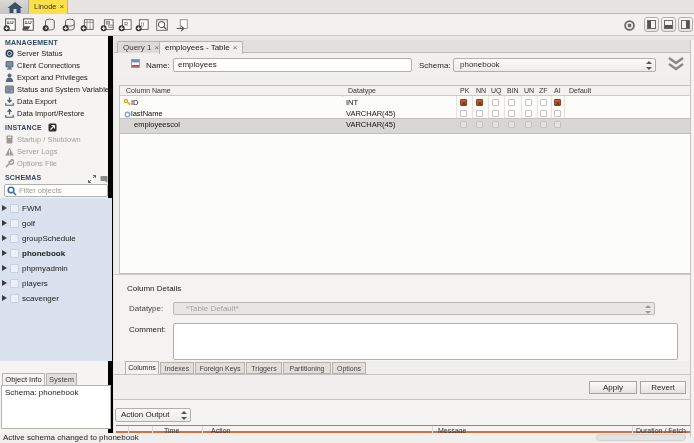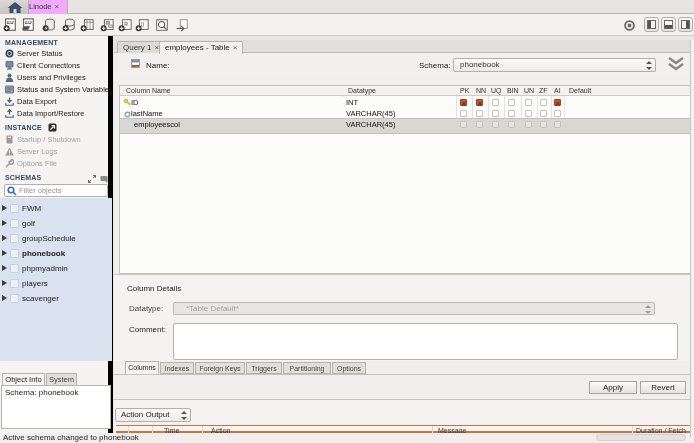--- a/index.html
+++ b/index.html
@@ -3,21 +3,21 @@
 <meta charset="utf-8">
 <style>
 * { margin:0; padding:0; box-sizing:border-box; }
 html,body { width:694px; height:443px; overflow:hidden; }
 body { font-family:"Liberation Sans", sans-serif; background:#e9e7e5; position:relative; font-size:8px; color:#1c1c1c; }
 .abs { position:absolute; }
 
 
 #topbar { left:0; top:0; width:694px; height:14px; background:#e7e5e3; border-bottom:1px solid #bab7b3; }
 #hometab { left:0; top:0; width:29px; height:14px; background:linear-gradient(#dad8d5,#c6c3c0); border-right:1px solid #aeaba7; }
-#linodetab { left:29px; top:0; width:39px; height:14px; background:#f0abfc; border-right:1px solid #b6b3af; color:#333; font-size:7.5px; line-height:14px; }
+#linodetab { left:29px; top:0; width:39px; height:14px; background:#fde047; border-right:1px solid #b6b3af; color:#333; font-size:7.5px; line-height:14px; padding-left:5px; }
 #linodetab .x { color:#555; margin-left:3px; font-size:8px; }
 
 
 #toolbar { left:0; top:14px; width:694px; height:22px; background:#f2f1ef; border-bottom:1px solid #cecbc7; }
 .ticon { position:absolute; top:4px; width:14px; height:14px; }
 
 
 .panelbtn { position:absolute; top:3px; width:15px; height:15px; border:1px solid #b2afab; border-radius:3px; background:linear-gradient(#fafaf9,#e3e1de); }
 .panelbtn .inner { position:absolute; left:2px; top:2px; width:9px; height:9px; border:1px solid #6b6966; background:#f5f5f4; }
 
@@ -166,21 +166,21 @@
     </div>
   <div class="panelbtn" style="left:678px">
       <div class="inner" style="background:linear-gradient(90deg,#f5f5f4 60%,#55534f 60%)"></div>
     </div>
 </div>
 
 <div id="sidebar" class="abs">
   <div class="schead" style="top:3px">MANAGEMENT</div>
   <div class="sitem" style="top:13px">Server Status</div>
   <div class="sitem" style="top:25px">Client Connections</div>
-  <div class="sitem" style="top:37px">Users and Privileges</div>
+  <div class="sitem" style="top:37px">Export and Privileges</div>
   <div class="sitem" style="top:49px">Status and System Variable</div>
   <div class="sitem" style="top:61px">Data Export</div>
   <div class="sitem" style="top:73px">Data Import/Restore</div>
   <svg class="sicon" style="top:13px" viewBox="0 0 9 9">
       <circle cx="4.5" cy="4.5" r="4" fill="#34495e"></circle>
       <circle cx="4.5" cy="4.5" r="2" fill="none" stroke="#cfd8e2" stroke-width="1"></circle>
     </svg>
   <svg class="sicon" style="top:25px" viewBox="0 0 9 9">
       <rect x="1" y="0.5" width="7" height="5.5" rx="0.5" fill="#7e8da0" stroke="#4a5a6e" stroke-width="0.8"></rect>
       <rect x="3" y="6.5" width="3" height="1" fill="#4a5a6e"></rect>
@@ -289,20 +289,21 @@
     <div class="mtab" style="left:3px; background:#dddbd8; color:#3a3a3a;">Query 1<span class="x">×</span></div>
     <div class="mtab" style="left:45px; background:#f1f0ee; height:13px; z-index:2;">employees - Table<span class="x">×</span></div>
   </div>
   <div id="formrow">
     <svg style="position:absolute;left:17px;top:6px" width="9" height="9" viewBox="0 0 9 9">
       <rect x="0.5" y="0.5" width="8" height="8" fill="#fdfdfd" stroke="#8a8886" stroke-width="0.8"></rect>
       <rect x="1" y="1" width="7" height="2.4" fill="#6b8fbd"></rect>
       <rect x="1" y="6" width="7" height="2" fill="#b9543f"></rect>
     </svg>
     <span style="position:absolute;left:32px;top:8px;font-size:8px;color:#222">Name:</span>
+    <div id="nameinput">employees</div>
     <span style="position:absolute;left:305px;top:8px;font-size:8px;color:#222">Schema:</span>
     <div id="schemacombo">phonebook<span class="stepper"></span></div>
     <svg style="position:absolute;left:553px;top:3px" width="18" height="16" viewBox="0 0 18 16">
       <path d="M2 2 l7 5 l7 -5" fill="none" stroke="#8a8884" stroke-width="2.4"></path>
       <path d="M2 8 l7 5 l7 -5" fill="none" stroke="#8a8884" stroke-width="2.4"></path>
     </svg>
   </div>
 
   <div id="grid">
     <div style="position:absolute;left:222px;top:0;width:1px;height:11px;background:#dedbd7"></div>

